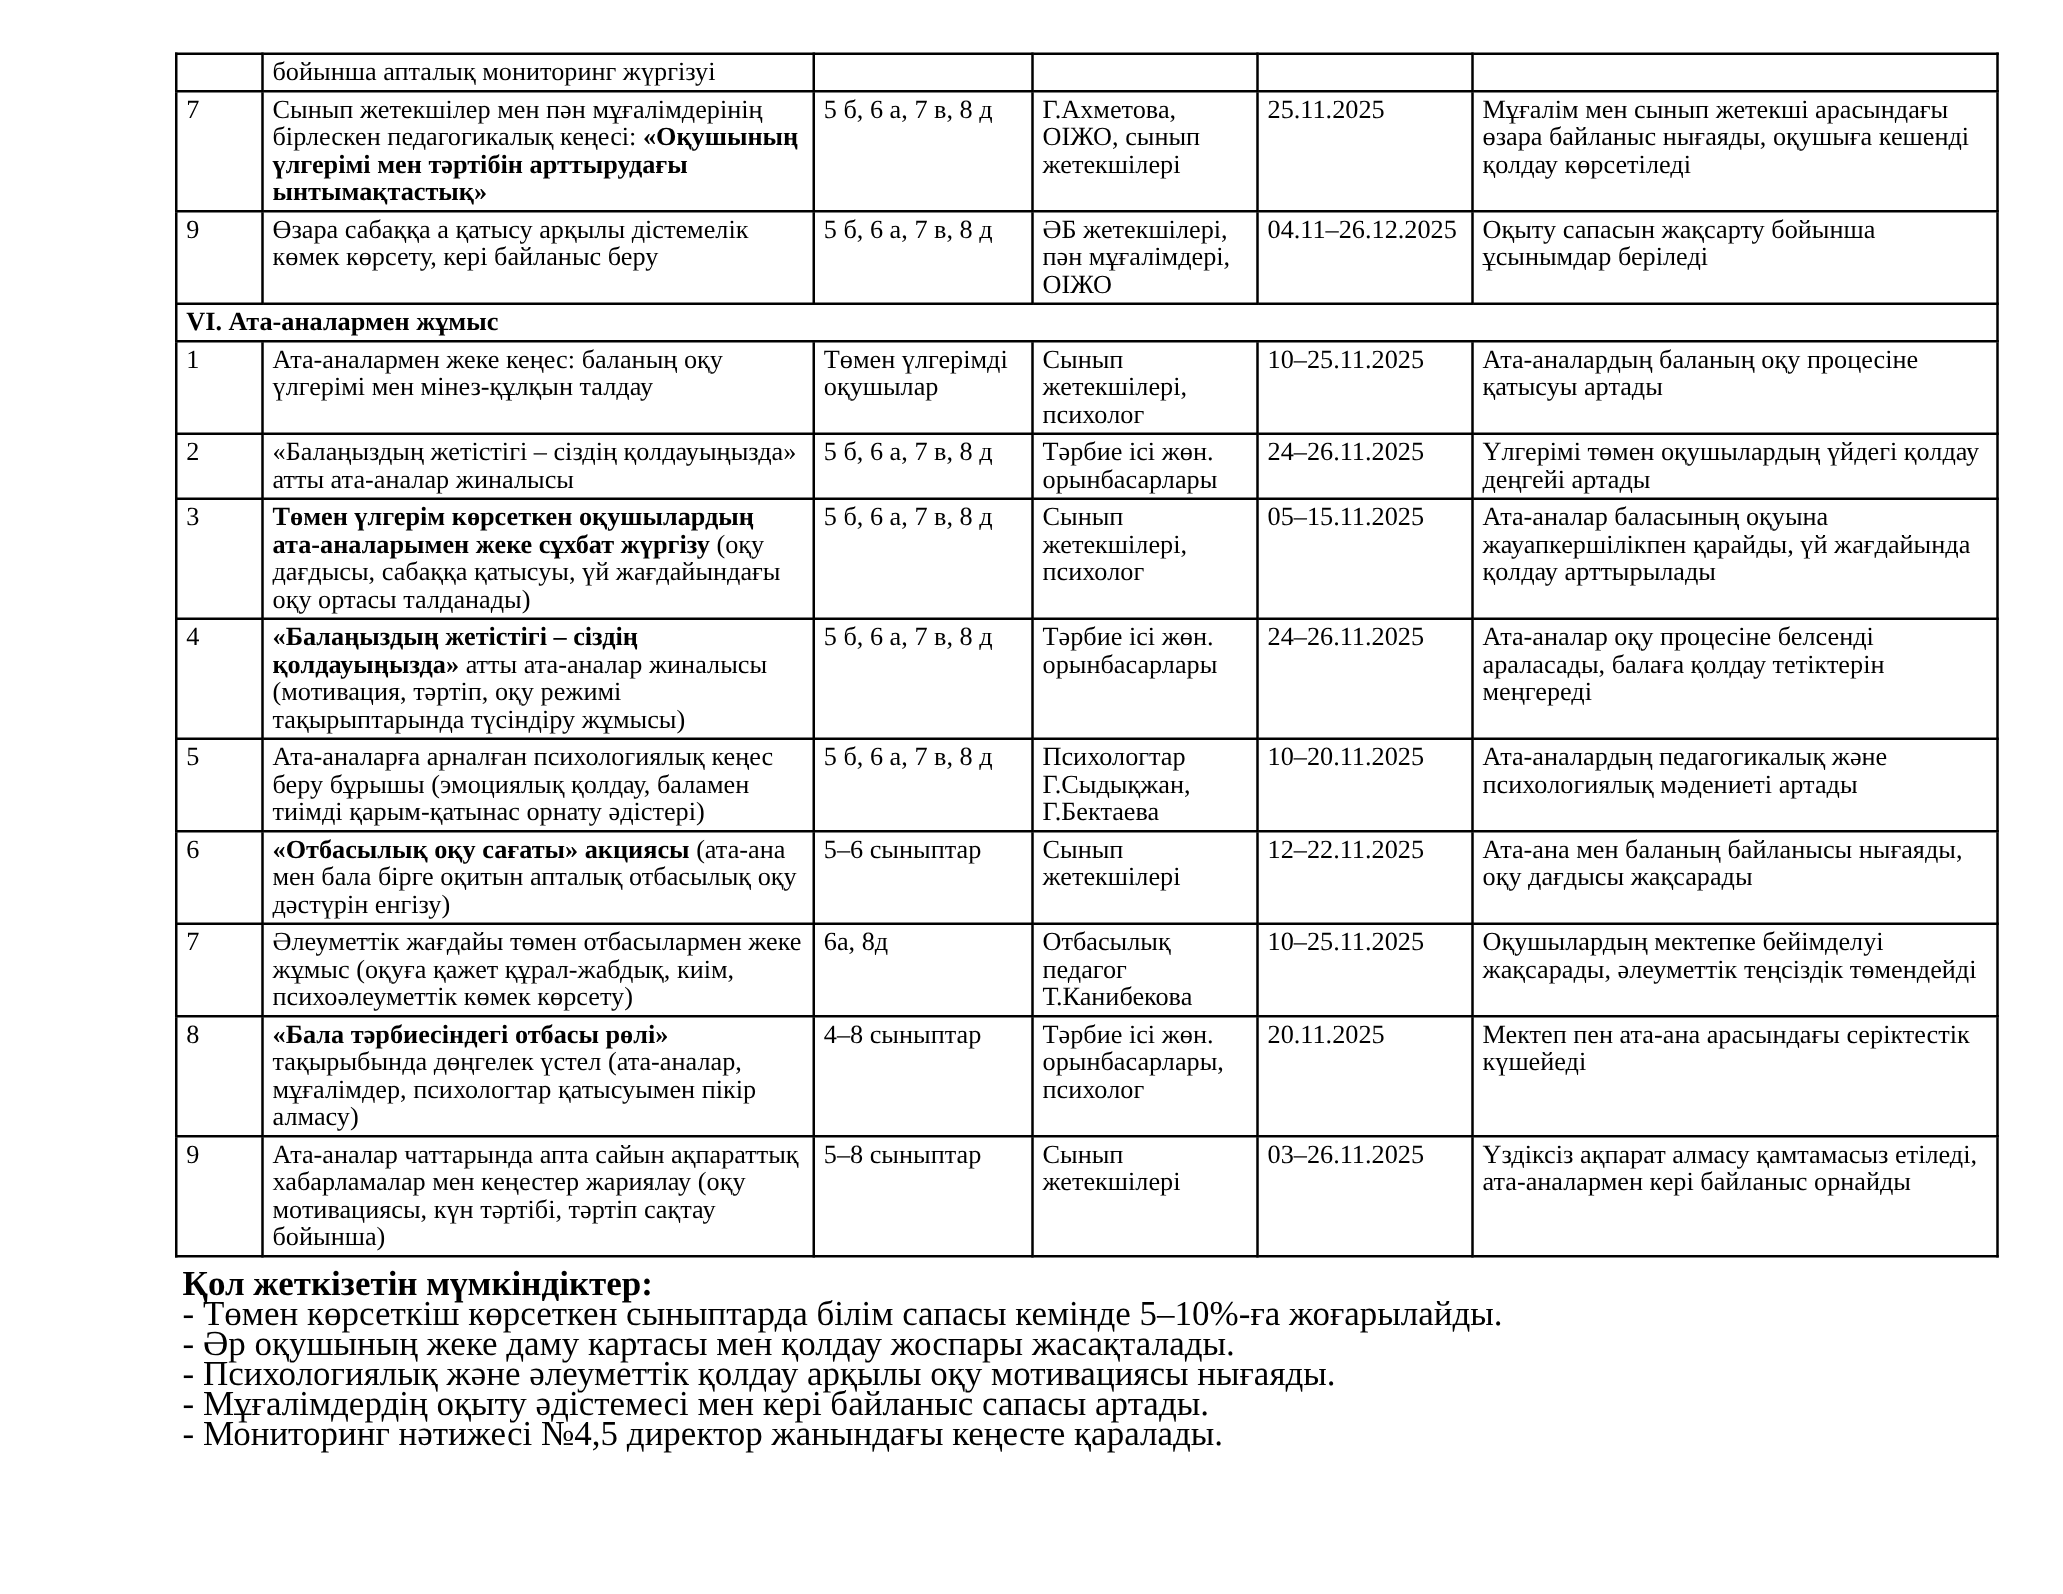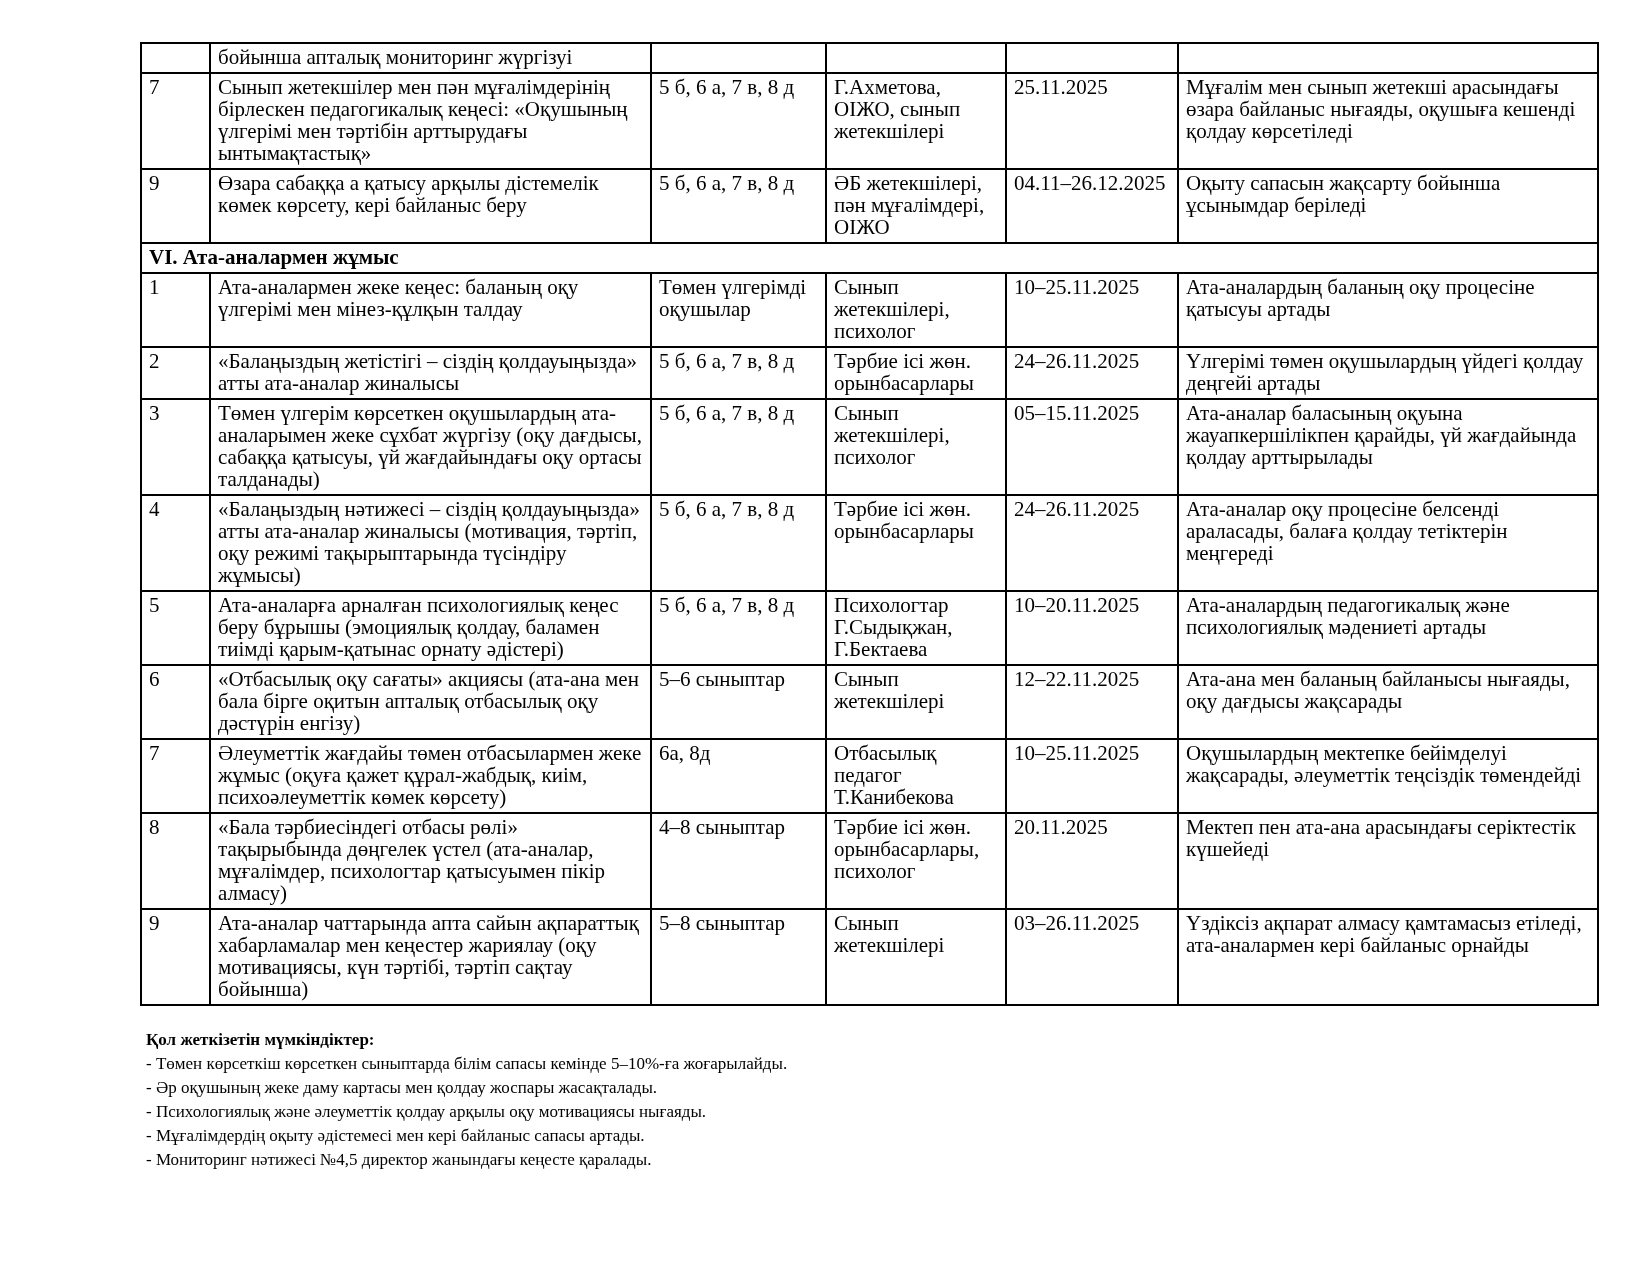--- a/index.html
+++ b/index.html
@@ -11,23 +11,23 @@
   table.plan{border-collapse:collapse;width:100%;table-layout:fixed;}
   table.plan td{
     border:2px solid #000;
     padding:2px 7px 4px 7px;
     font-size:21px;line-height:22px;
     vertical-align:top;
     word-wrap:break-word;
   }
   td.v-mid{vertical-align:middle;}
   td.section-cell{text-align:left;font-weight:bold;padding-top:1px;padding-bottom:2px;}
-  .b{font-weight:normal;}
+  .b{font-weight:bold;}
   .col-dates{white-space:nowrap;}
-  .footer{margin-top:22px;padding-left:6px;font-size:17px;line-height:24px;}
+  .footer{margin-top:10px;padding-left:6px;font-size:28px;line-height:24px;}
   .footer-heading{font-weight:bold;}
 </style>
 </head>
 <body>
 
 <div class="page">
   <table class="plan">
     <colgroup>
       <col style="width:69px">
       <col style="width:441px">
@@ -83,21 +83,21 @@
         <tr>
           <td class="col-num">3</td>
           <td class="col-desc"><span class="b">Төмен үлгерім көрсеткен оқушылардың ата-аналарымен жеке сұхбат жүргізу</span><span> (оқу дағдысы, сабаққа қатысуы, үй жағдайындағы оқу ортасы талданады)</span></td>
           <td class="col-classes v-mid">5 б, 6 а,  7 в, 8 д</td>
           <td class="col-resp v-mid">Сынып жетекшілері, психолог</td>
           <td class="col-dates v-mid">05–15.11.2025</td>
           <td class="col-result v-mid">Ата-аналар баласының оқуына жауапкершілікпен қарайды, үй жағдайында қолдау арттырылады</td>
         </tr>
         <tr>
           <td class="col-num">4</td>
-          <td class="col-desc"><span class="b">«Балаңыздың нәтижесі – сіздің қолдауыңызда»</span><span> атты ата-аналар жиналысы (мотивация, тәртіп, оқу режимі тақырыптарында түсіндіру жұмысы)</span></td>
+          <td class="col-desc"><span class="b">«Балаңыздың жетістігі – сіздің қолдауыңызда»</span><span> атты ата-аналар жиналысы (мотивация, тәртіп, оқу режимі тақырыптарында түсіндіру жұмысы)</span></td>
           <td class="col-classes v-mid">5 б, 6 а,  7 в, 8 д</td>
           <td class="col-resp v-mid">Тәрбие ісі жөн. орынбасарлары</td>
           <td class="col-dates v-mid">24–26.11.2025</td>
           <td class="col-result v-mid">Ата-аналар оқу процесіне белсенді араласады, балаға қолдау тетіктерін меңгереді</td>
         </tr>
         <tr>
           <td class="col-num">5</td>
           <td class="col-desc"><span>Ата-аналарға арналған психологиялық кеңес беру бұрышы (эмоциялық қолдау, баламен тиімді қарым-қатынас орнату әдістері)</span></td>
           <td class="col-classes v-mid">5 б, 6 а,  7 в, 8 д</td>
           <td class="col-resp v-mid">Психологтар Г.Сыдықжан, Г.Бектаева</td>

